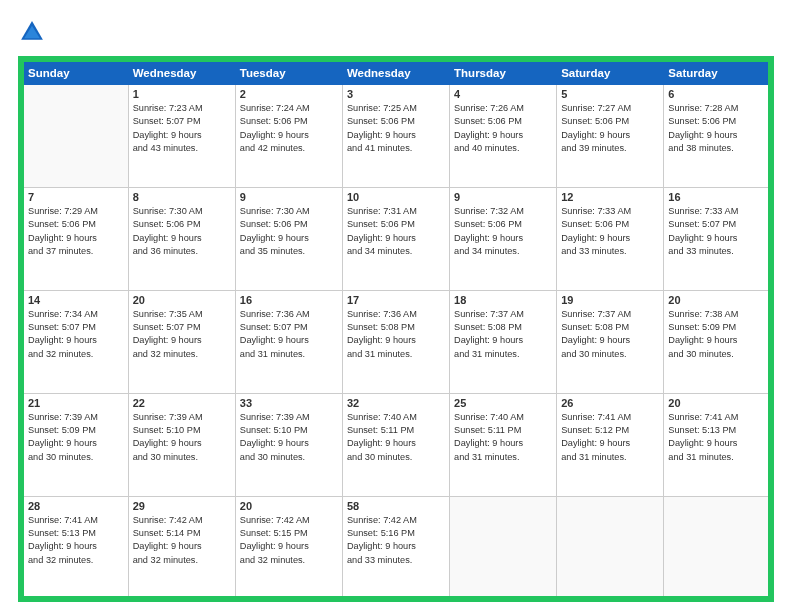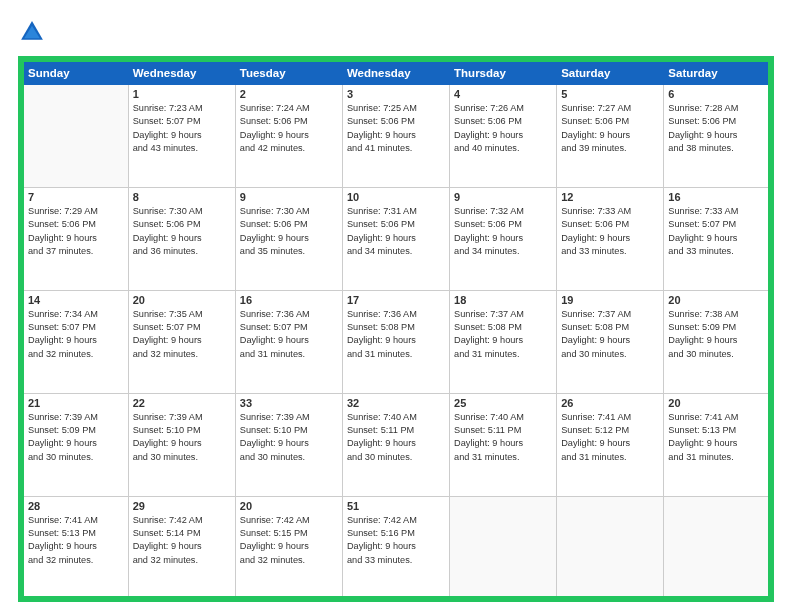--- a/index.html
+++ b/index.html
@@ -253,21 +253,21 @@
           </td>
           <td>
             <span class="day-num">29</span>
             <div class="cell-text">Sunrise: 7:42 AM<br>Sunset: 5:14 PM<br>Daylight: 9 hours<br>and 32 minutes.</div>
           </td>
           <td>
             <span class="day-num">20</span>
             <div class="cell-text">Sunrise: 7:42 AM<br>Sunset: 5:15 PM<br>Daylight: 9 hours<br>and 32 minutes.</div>
           </td>
           <td>
-            <span class="day-num">51</span>
+            <span class="day-num">58</span>
             <div class="cell-text">Sunrise: 7:42 AM<br>Sunset: 5:16 PM<br>Daylight: 9 hours<br>and 33 minutes.</div>
           </td>
           <td class="empty"></td>
           <td class="empty"></td>
           <td class="empty"></td>
         </tr>
       </tbody>
   </table>
 </div>
 

